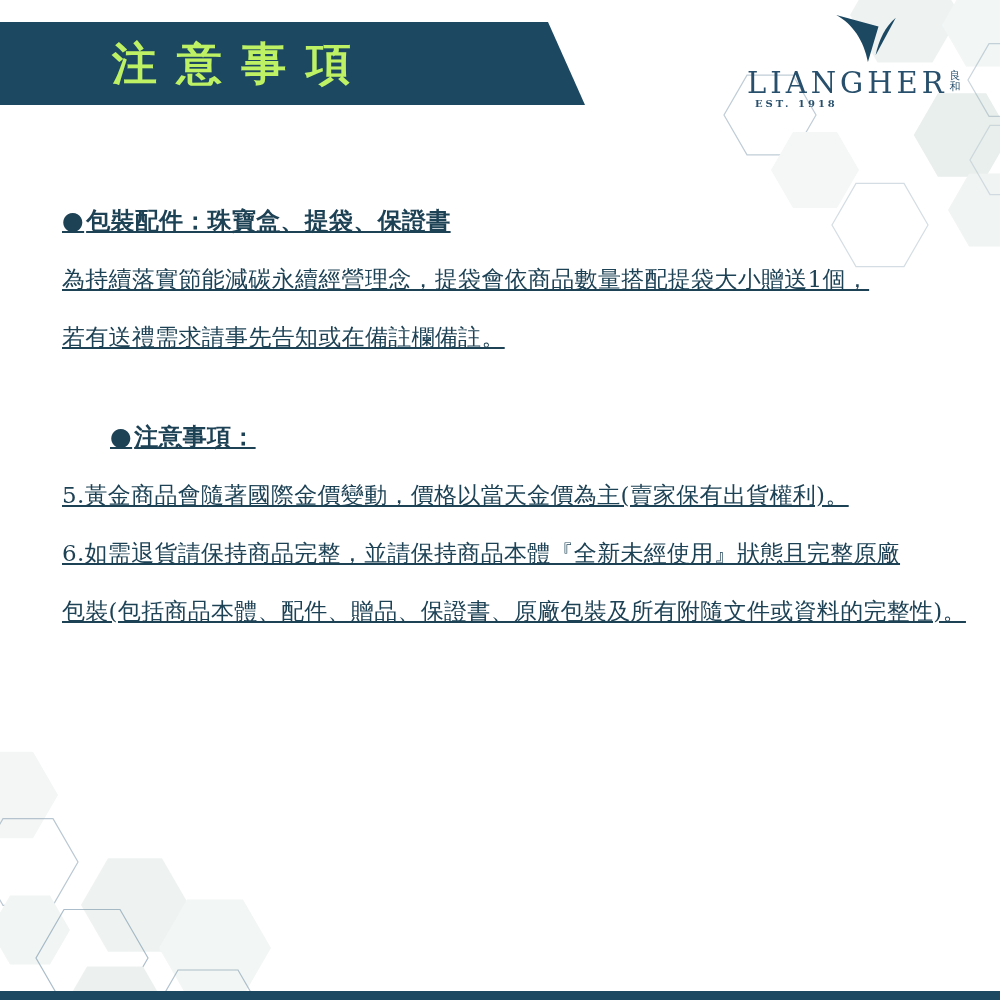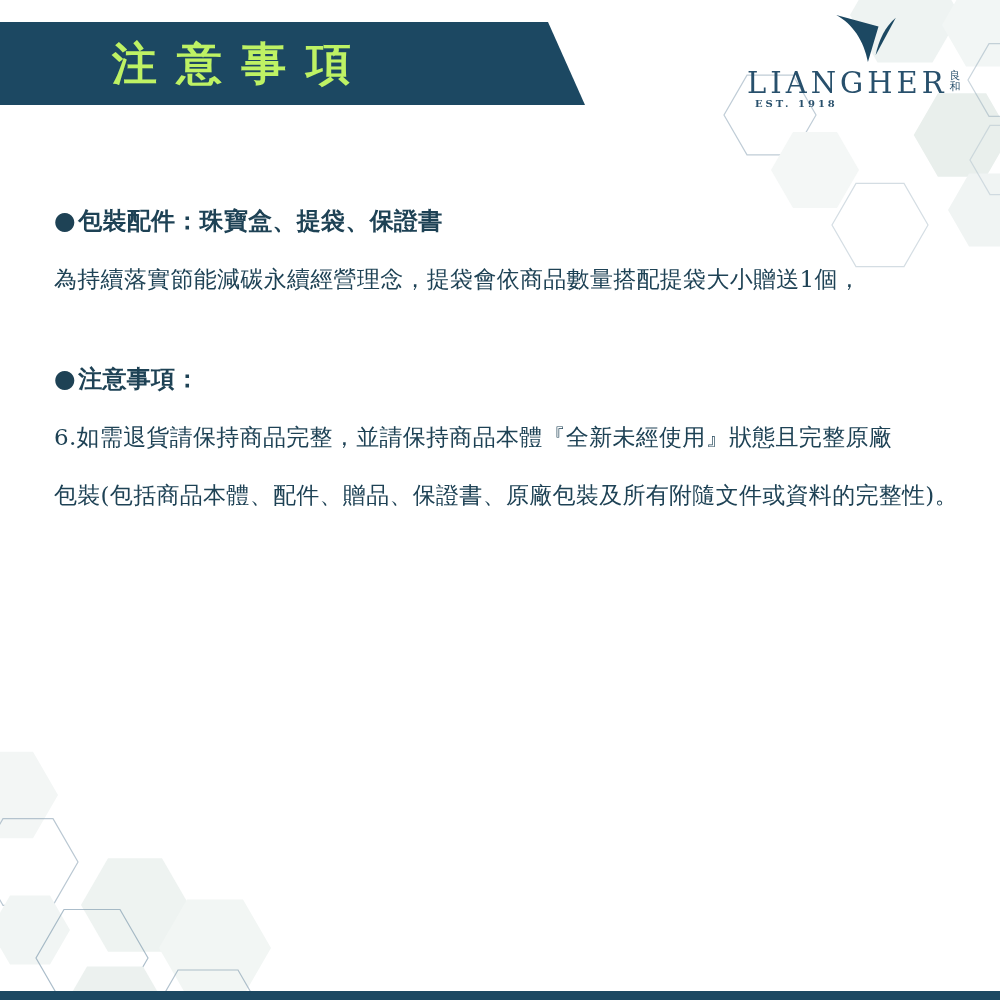--- a/index.html
+++ b/index.html
@@ -25,26 +25,26 @@
   
   .logo{position:absolute;left:735px;top:14px;width:265px;color:#28506c;}
   .logo-mark{position:absolute;left:100px;top:0;width:62px;height:50px;}
   .logo-row{position:absolute;left:12px;top:52px;white-space:nowrap;display:flex;align-items:flex-start;}
   .logo-brand{font-size:29px;letter-spacing:4px;font-weight:500;}
   .logo-cjk{display:inline-flex;flex-direction:column;font-size:11px;line-height:11px;margin-left:2px;margin-top:4px;letter-spacing:0;}
   .logo-est{position:absolute;left:20px;top:84px;width:205px;text-align:left;
     font-size:10px;letter-spacing:3px;font-weight:600;}
   
   .content{
-    position:absolute;left:54px;top:192px;width:930px;
-    color:#1e4255;font-size:23px;letter-spacing:0.3px;
+    position:absolute;left:62px;top:192px;width:930px;
+    color:#1e4255;font-size:23px;letter-spacing:0.3px;text-decoration:underline;
   }
   .line{height:58px;line-height:58px;white-space:nowrap;}
   .heading{font-weight:700;font-size:24px;}
-  .notice-gap{margin-top:42px;}
+  .notice-gap{margin-top:42px;margin-left:48px;}
   .bullet{font-size:25px;margin-right:2px;}
   
   .bottom-bar{position:absolute;left:0;bottom:0;width:1000px;height:9px;background:#1c4862;}
 </style>
 </head>
 <body>
 
 <div class="page">
 
   <svg class="hex hex-tr" width="320" height="340" viewBox="0 0 320 340">
@@ -91,22 +91,24 @@
       </span>
     </div>
     <div class="logo-est">EST. 1918</div>
   </div>
 
   <div class="content">
 
     <div class="line heading"><span class="bullet">●</span><span>包裝配件：珠寶盒、提袋、保證書</span></div>
 
     <div class="line">為持續落實節能減碳永續經營理念，提袋會依商品數量搭配提袋大小贈送1個，</div>
+    <div class="line">若有送禮需求請事先告知或在備註欄備註。</div>
 
     <div class="line heading notice-gap"><span class="bullet">●</span><span>注意事項：</span></div>
 
+    <div class="line">5.黃金商品會隨著國際金價變動，價格以當天金價為主(賣家保有出貨權利)。</div>
     <div class="line">6.如需退貨請保持商品完整，並請保持商品本體『全新未經使用』狀態且完整原廠</div>
     <div class="line">包裝(包括商品本體、配件、贈品、保證書、原廠包裝及所有附隨文件或資料的完整性)。</div>
   </div>
 
   <div class="bottom-bar"></div>
 
 </div>
 
 </body></html>

